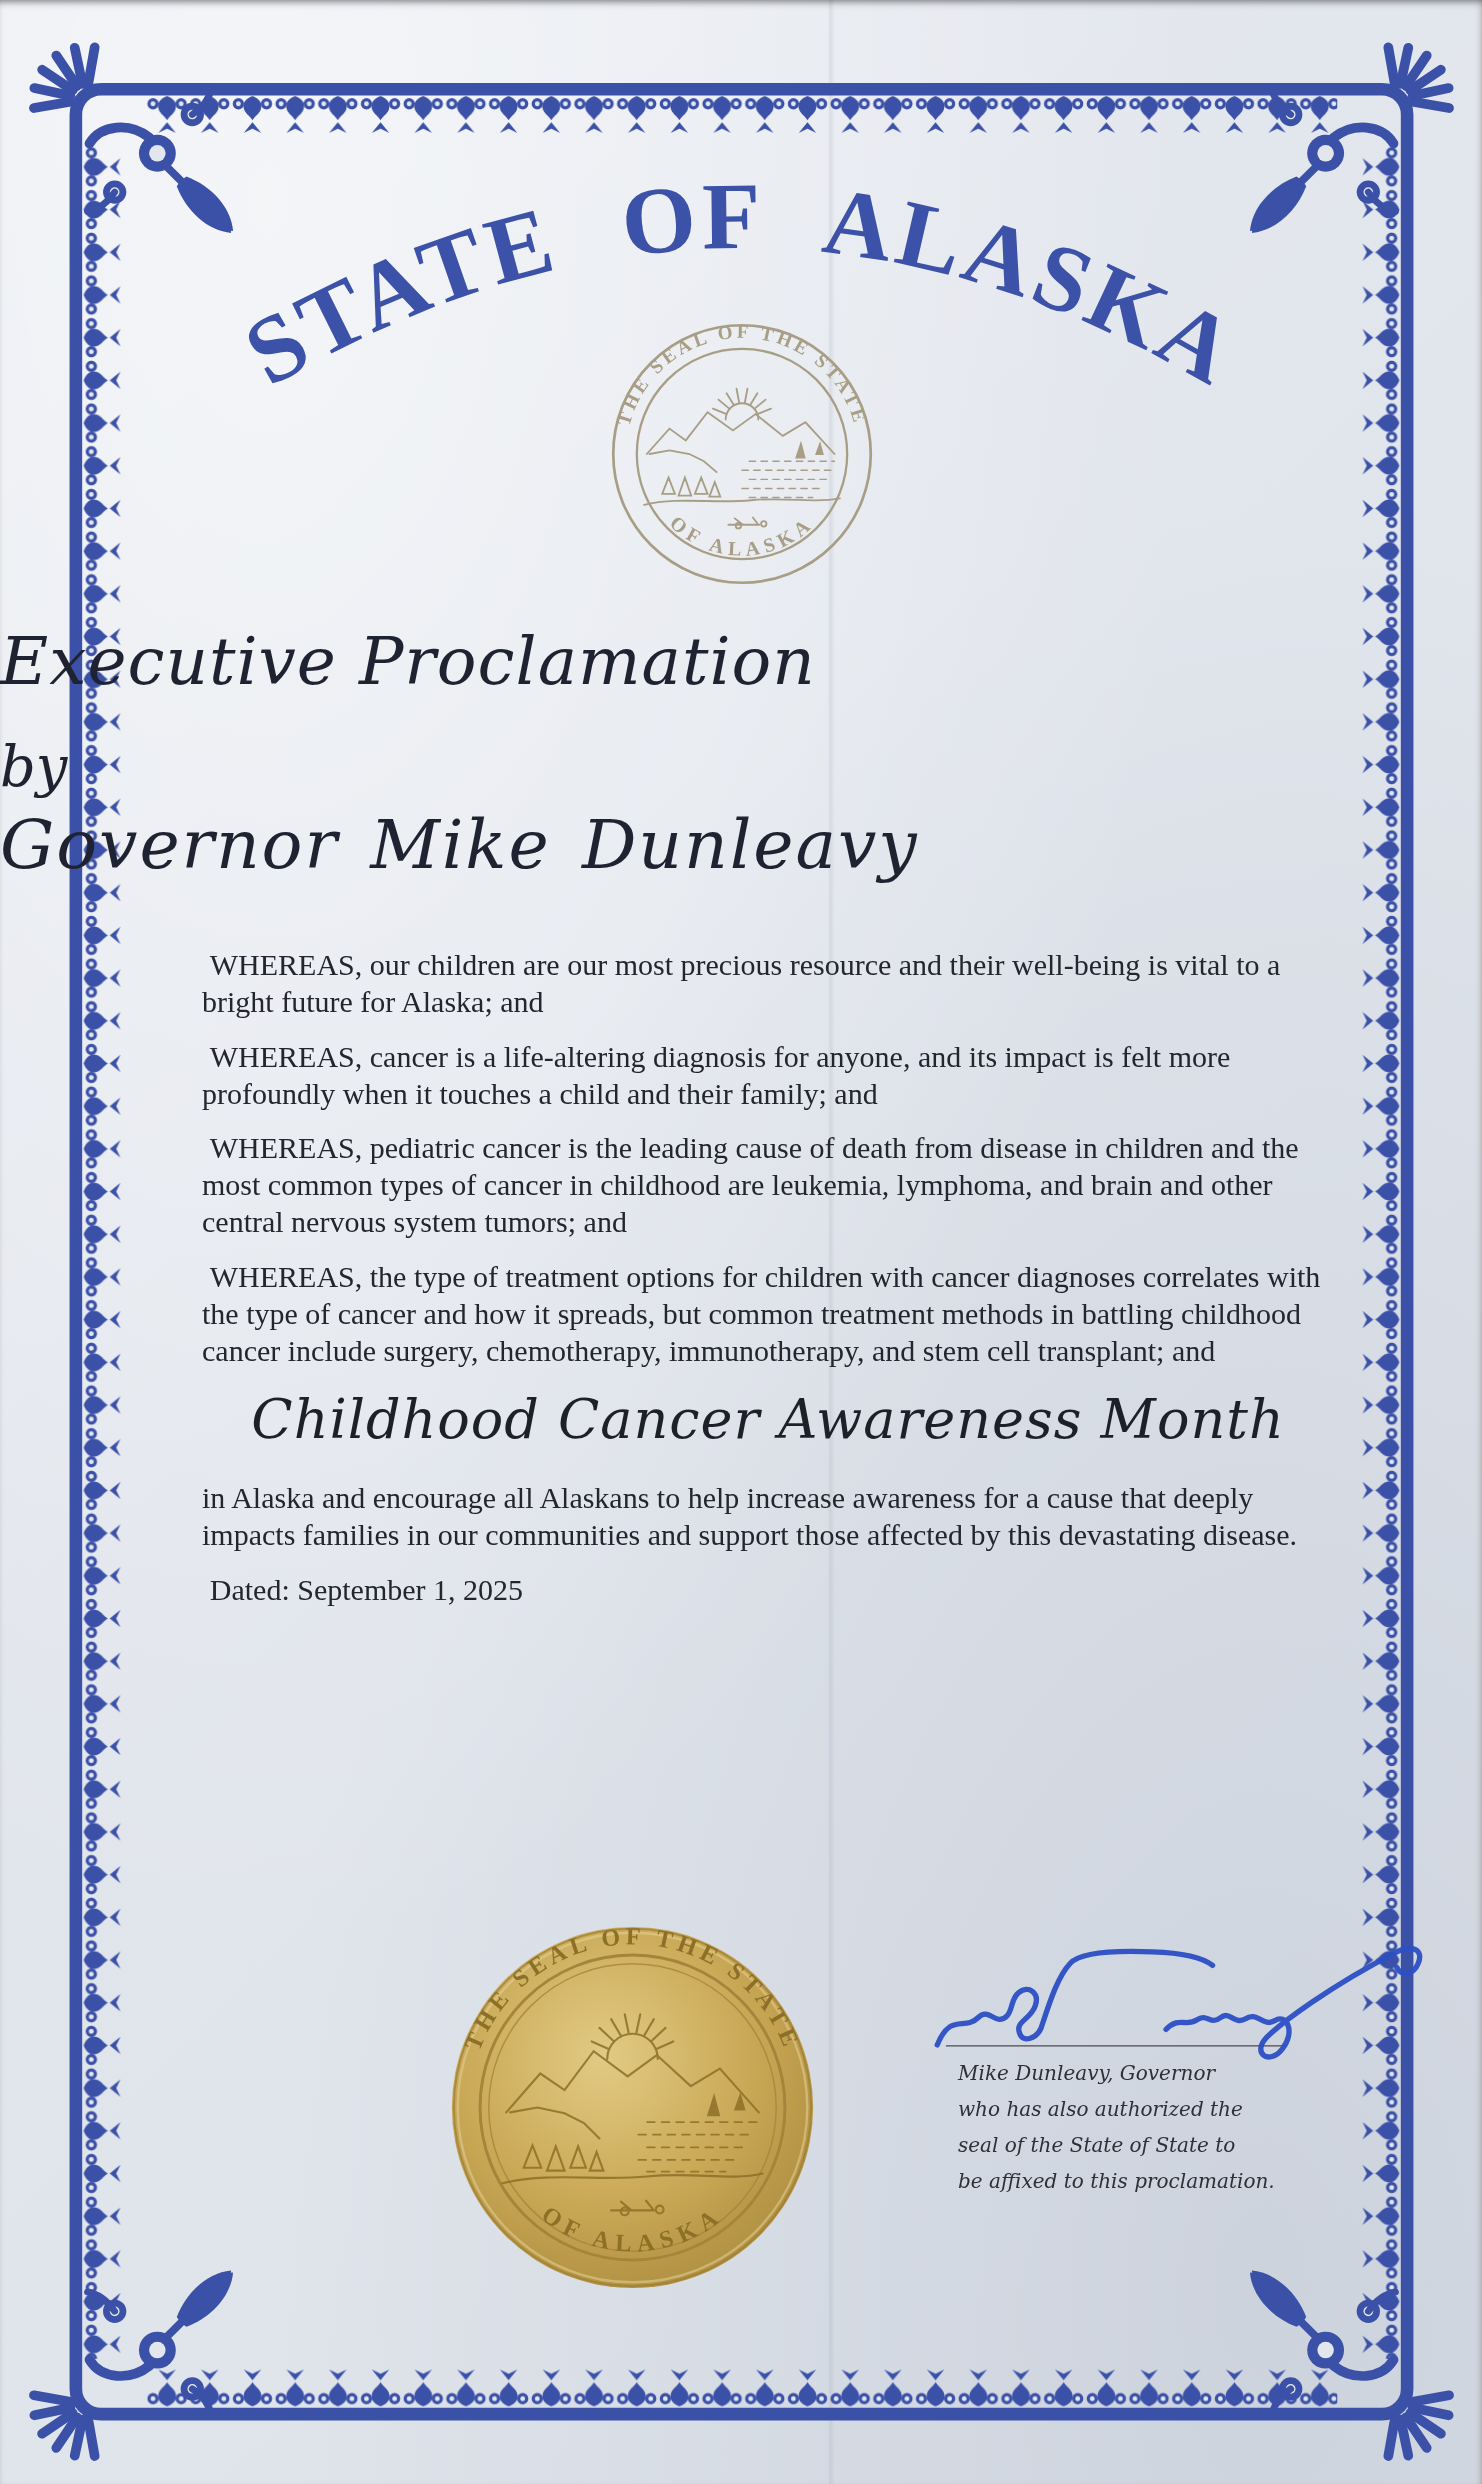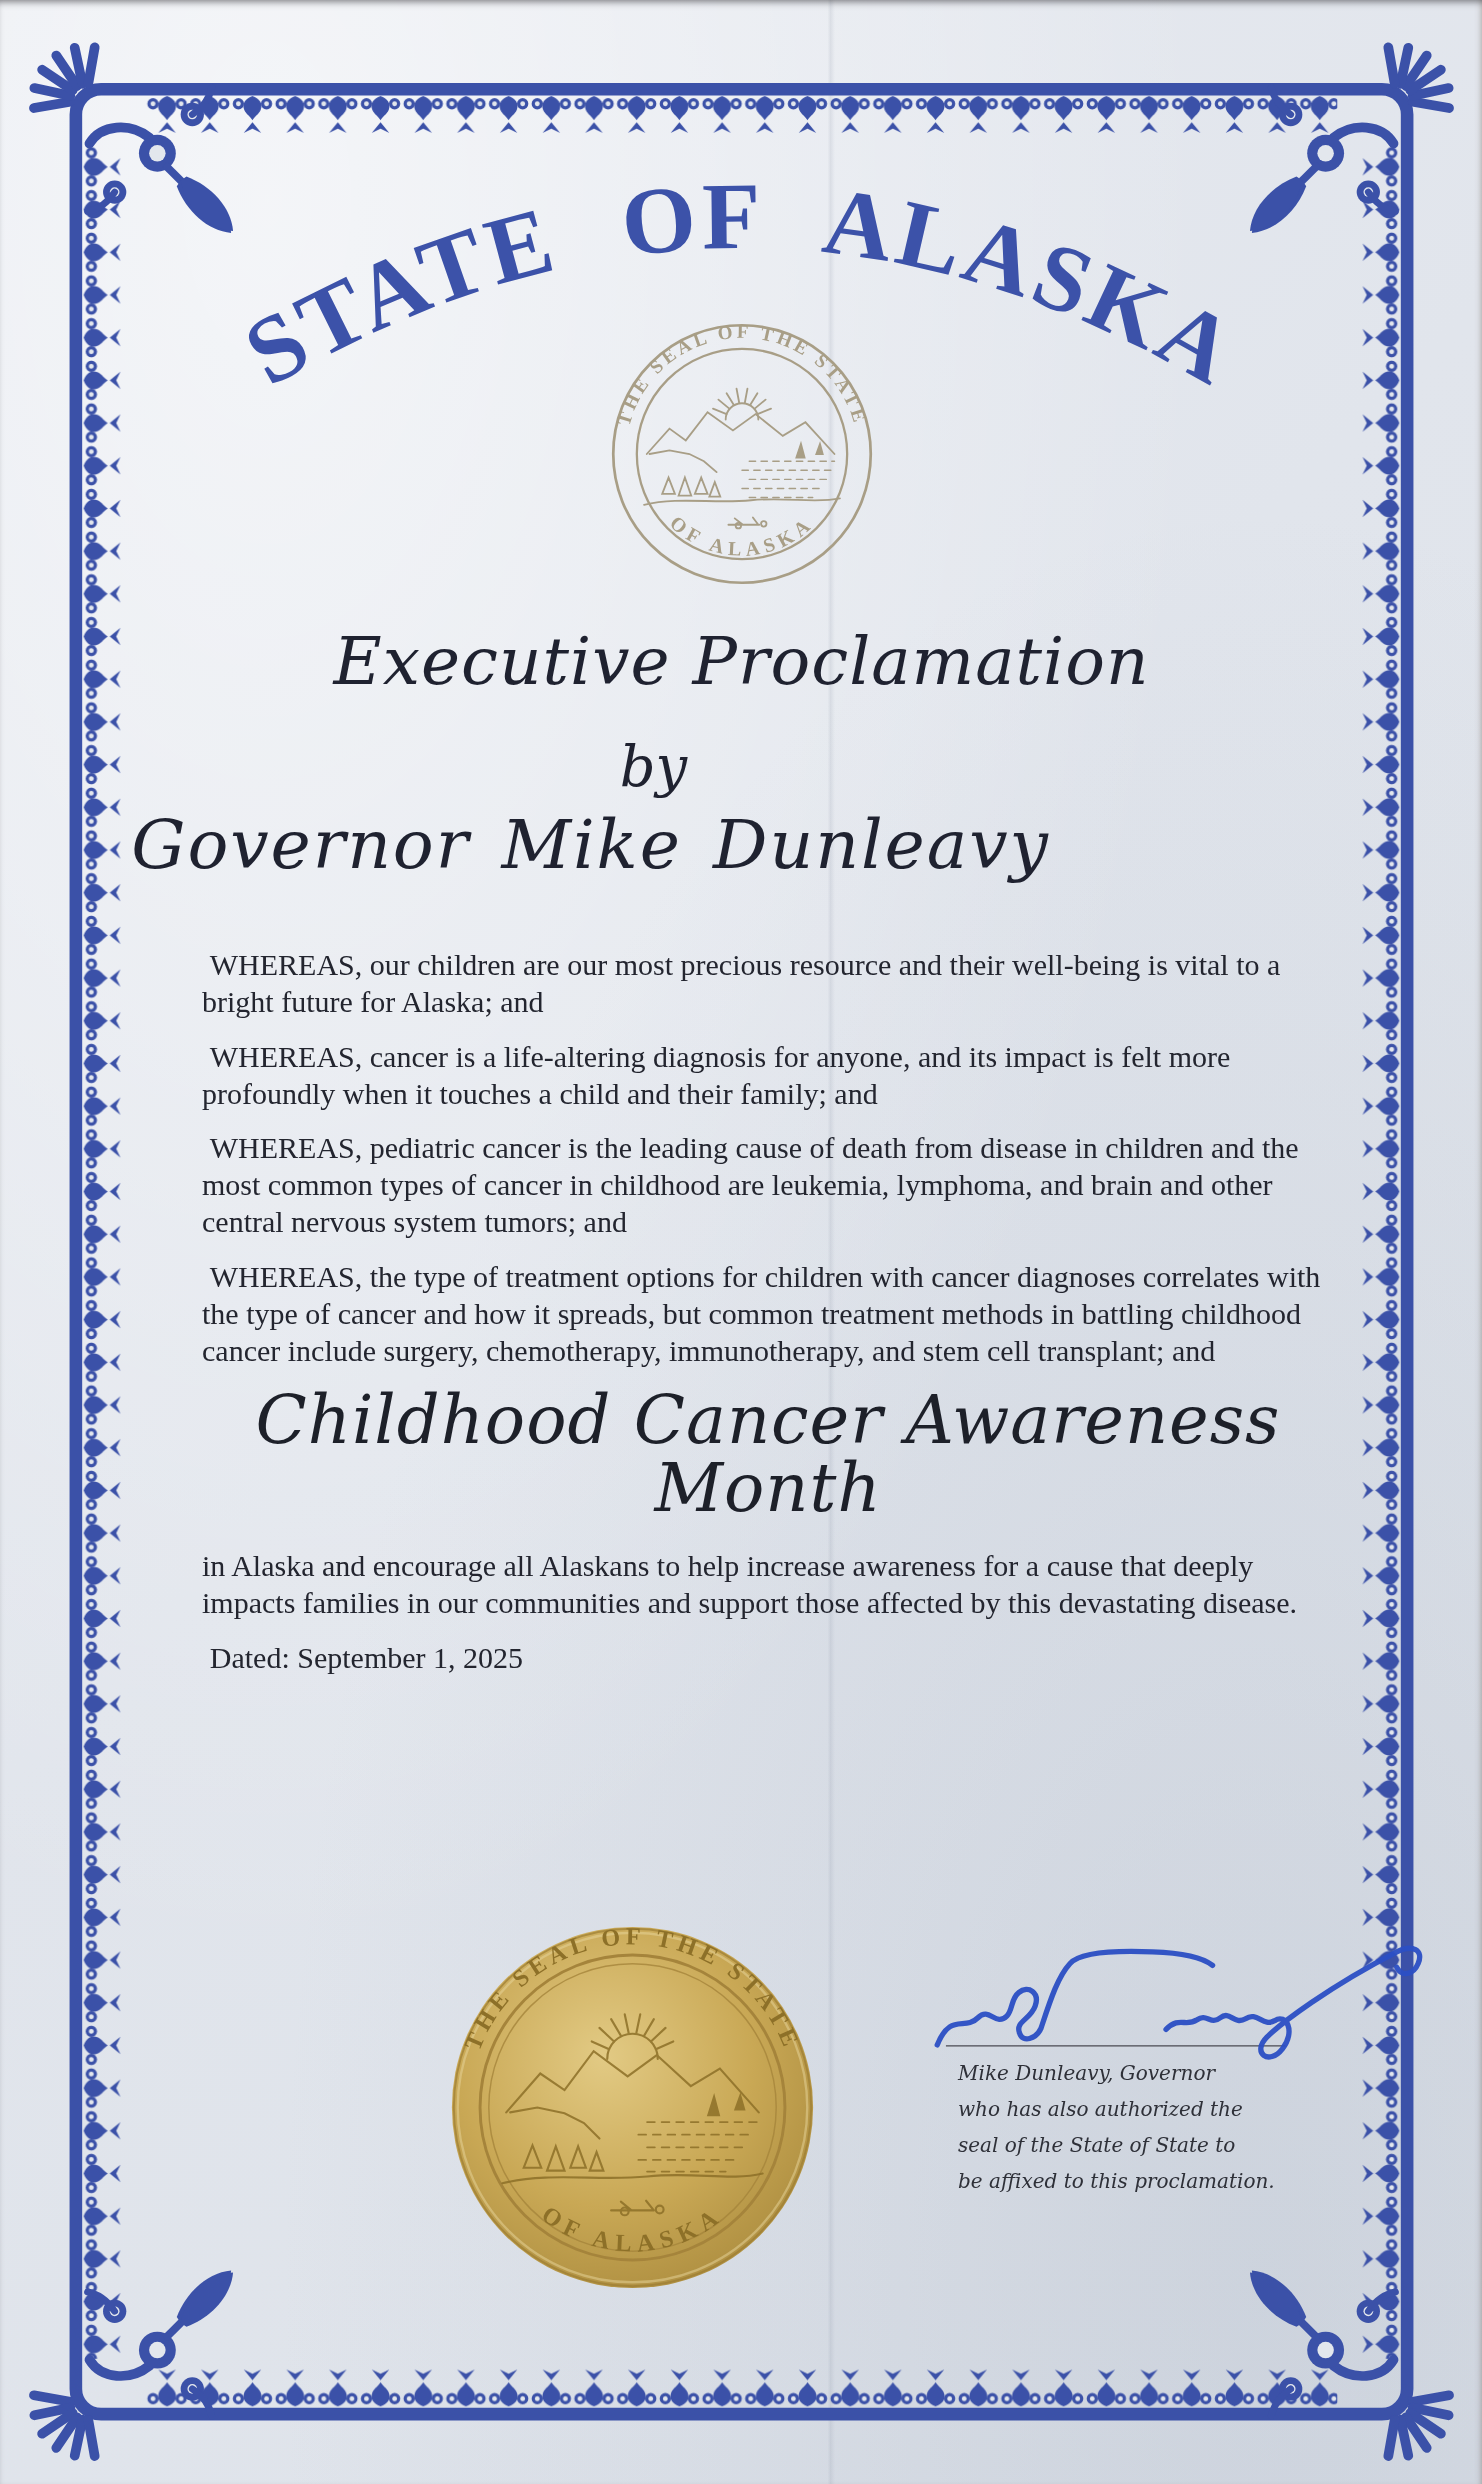--- a/index.html
+++ b/index.html
@@ -15,29 +15,29 @@
     color:#23252f;
   }
   .abs{position:absolute;}
   svg{display:block;}
   .arch-title-text{
     font-family:"Liberation Serif","DejaVu Serif",serif;
     font-weight:bold; font-size:98px; letter-spacing:4px; word-spacing:38px;
     fill:#3c52a9;
   }
   .seal-arc-text{ font-family:"Liberation Serif",serif; font-weight:bold; }
-  .script{ font-family:"DejaVu Serif","Liberation Serif",serif; font-style:italic; color:#1f2230; text-align:center;}
+  .script{ font-family:"DejaVu Serif","Liberation Serif",serif; font-style:italic; color:#1f2230; text-align:left;}
   .exec-line{font-size:66px; letter-spacing:1px;}
   .by-line{font-size:56px;}
   .gov-line{font-size:68px; letter-spacing:1.9px; word-spacing:7.8px;}
   .body-block{ left:202px; top:946px; width:1132px; font-size:30px; line-height:37px; }
   .body-block p{ margin:0 0 17.5px 0; text-indent:7.8px; }
   .month-title{
     font-family:"DejaVu Serif","Liberation Serif",serif; font-style:italic;
-    font-size:67px; line-height:68px; text-align:center; letter-spacing:1px;
+    font-size:54px; line-height:68px; text-align:center; letter-spacing:1px;
     margin:17.5px 0 25px 0; color:#1d2029;
   }
   .closing{ text-indent:0 !important; }
   .dated{ margin-top:27px; text-indent:0; }
   .sig-caption{
     left:958px; top:2055px; width:408px;
     font-family:"DejaVu Serif","Liberation Serif",serif; font-style:italic;
     font-size:20px; line-height:36px; color:#2e3038;
   }
 </style>

